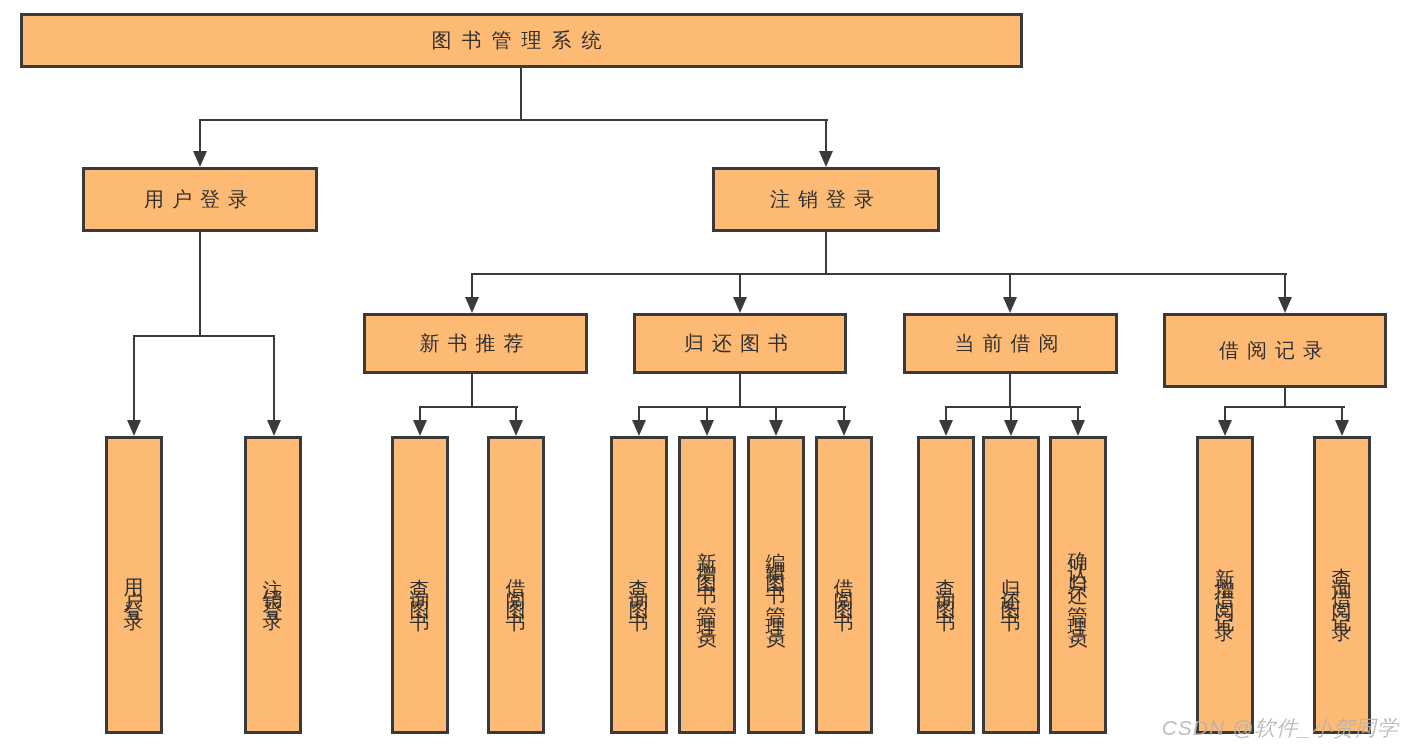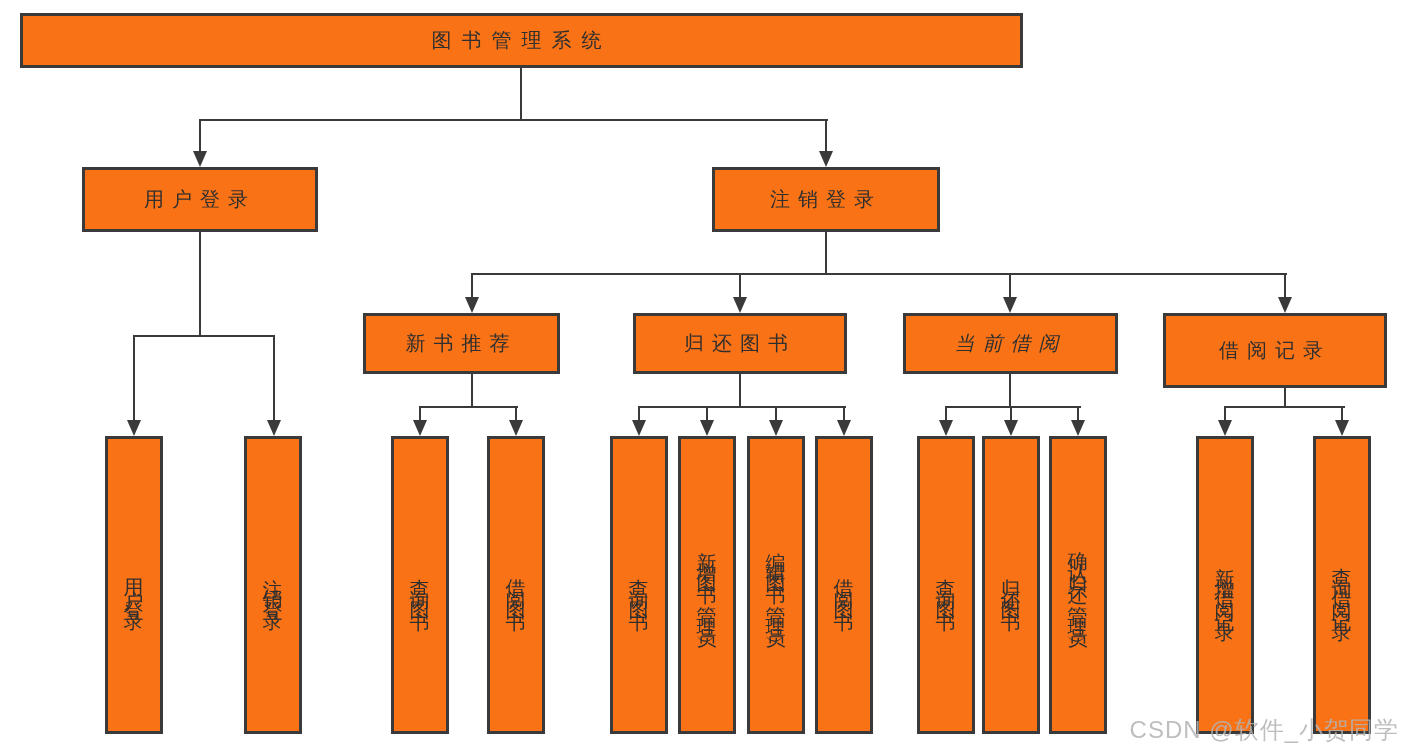--- a/index.html
+++ b/index.html
@@ -39,21 +39,21 @@
     position:absolute;
     left:0;bottom:0;width:0;height:0;
     border-left:7px solid transparent;
     border-right:7px solid transparent;
     border-top:16px solid var(--line);
   }
   .box{
     position:absolute;
     box-sizing:border-box;
     border:3px solid var(--line);
-    background:#f97316;
+    background:#fdba74;
     display:flex;
     align-items:center;
     justify-content:center;
     color:var(--text);
     font-size:20px;
     letter-spacing:8px;
     text-align:center;
     white-space:nowrap;
   }
   .box.root-box{letter-spacing:10px;}
@@ -61,26 +61,27 @@
     writing-mode:vertical-rl;
     text-orientation:mixed;
     letter-spacing:11px;
     white-space:normal;
     line-height:1.1;
   }
   .watermark{
     position:absolute;
     top:714px;
     right:6px;
-    font-size:24px;
+    font-size:21px;
     letter-spacing:1px;
     color:var(--watermark);
     opacity:.85;
     z-index:10;
     pointer-events:none;
+    font-style:italic;
   }
 </style>
 </head>
 <body>
 
 <div class="canvas">
 
   <div class="line" style="left:520px;top:68px;width:2px;height:53px;"></div>
   <div class="line" style="left:199px;top:119px;width:629px;height:2px;"></div>
   <div class="line" style="left:199px;top:232px;width:2px;height:105px;"></div>
@@ -120,27 +121,27 @@
     <span>图书管理系统</span>
   </div>
 
   <div class="box" style="left:82px;top:167px;width:236px;height:65px;">
     <span>用户登录</span>
   </div>
   <div class="box" style="left:712px;top:167px;width:228px;height:65px;">
     <span>注销登录</span>
   </div>
 
-  <div class="box" style="left:363px;top:313px;width:197px;height:61px;">
+  <div class="box" style="left:363px;top:313px;width:225px;height:61px;">
     <span>新书推荐</span>
   </div>
   <div class="box" style="left:633px;top:313px;width:214px;height:61px;">
     <span>归还图书</span>
   </div>
-  <div class="box" style="left:903px;top:313px;width:215px;height:61px;font-style:italic;">
+  <div class="box" style="left:903px;top:313px;width:215px;height:61px;">
     <span>当前借阅</span>
   </div>
   <div class="box" style="left:1163px;top:313px;width:224px;height:75px;">
     <span>借阅记录</span>
   </div>
 
   <div class="box v" style="left:105px;top:436px;width:58px;height:298px;">
     <span>用户登录</span>
   </div>
   <div class="box v" style="left:244px;top:436px;width:58px;height:298px;">

